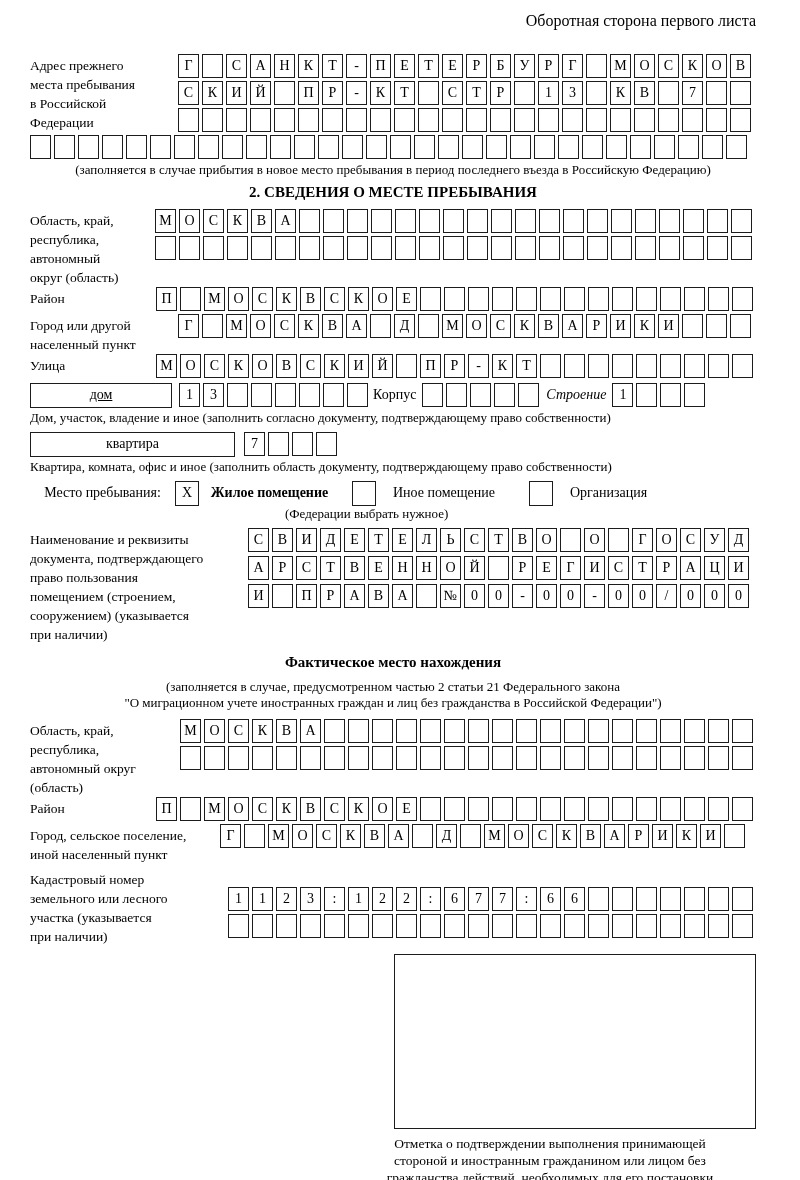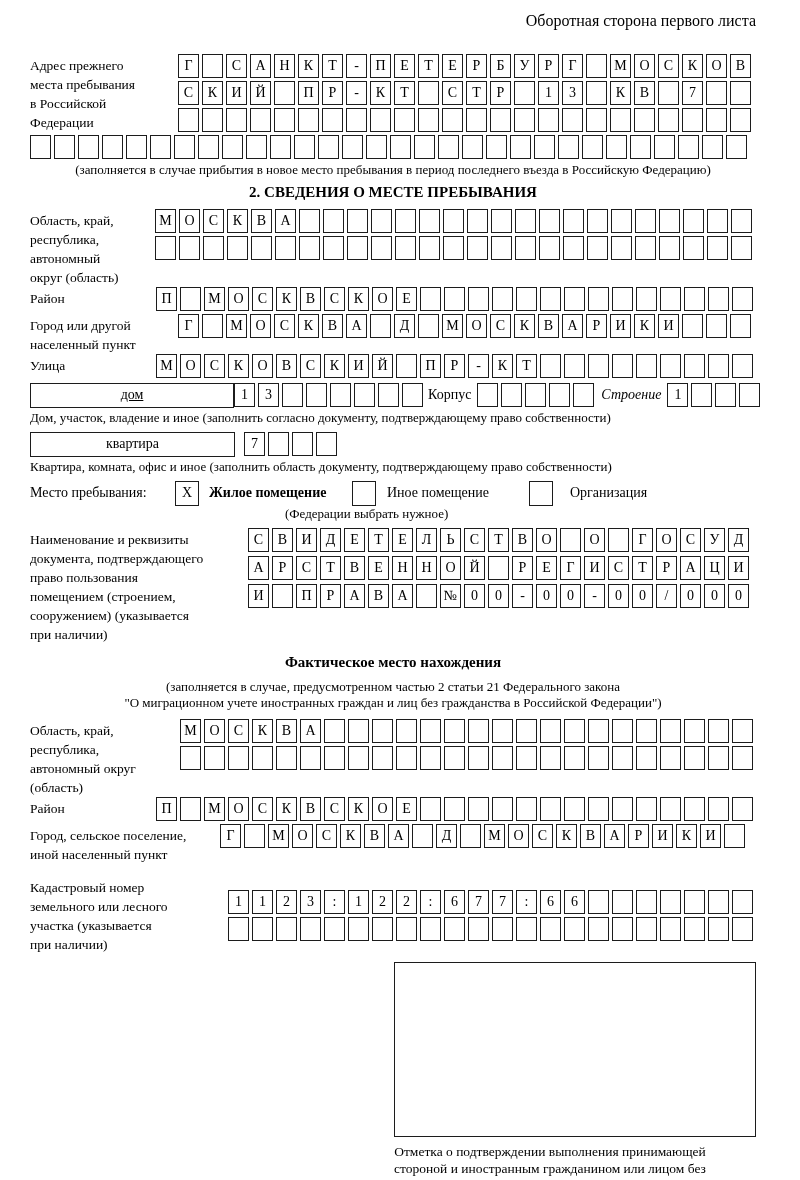--- a/index.html
+++ b/index.html
@@ -29,23 +29,23 @@
   .note { font-size:13px; line-height:16px; }
   .note.center { text-align:center; }
   .sec-title { text-align:center; font-weight:bold; font-size:15px; margin:6px 0 8px 0; }
 
   .fieldbox {
     flex:0 0 auto; border:1.6px solid #1c1c1c; height:25px;
     text-align:center; font-size:14px; line-height:22px; background:#fff;
   }
 
   .inline-row { display:flex; align-items:flex-start; }
-  .inline-lbl { font-size:14px; line-height:24px; flex:0 0 auto; }
-
-  .mt2{margin-top:2px;} .mt4{margin-top:12px;} .mt6{margin-top:6px;} .mt8{margin-top:8px;}
+  .inline-lbl { font-size:14px; line-height:24px; flex:0 0 auto;text-align:center; }
+
+  .mt2{margin-top:2px;} .mt4{margin-top:4px;align-items:center;} .mt6{margin-top:6px;} .mt8{margin-top:8px;}
 
   .stamp-wrap { width:412px; margin-left:auto; margin-top:8px; }
   .stamp-box { width:362px; height:175px; border:1.6px solid #1c1c1c; margin-left:auto; }
   .stamp-note { margin-top:6px; font-size:13.5px; line-height:17px; text-align:center; white-space:pre-line; }
 </style>
 </head>
 <body>
 
 <div class="page">
 
@@ -323,21 +323,21 @@
         <div class="cell"></div>
         <div class="cell"></div>
         <div class="cell"></div>
         <div class="cell"></div>
         <div class="cell"></div>
         <div class="cell"></div>
       </div>
   </div>
 
   <div class="inline-row mt2">
-    <div class="fieldbox" style="width:204px;text-decoration:underline;">дом</div>
+    <div class="fieldbox" style="width:142px;text-decoration:underline;">дом</div>
     <div style="width:7px;"></div>
     <div class="cells">
         <div class="cell">1</div>
         <div class="cell">3</div>
         <div class="cell"></div>
         <div class="cell"></div>
         <div class="cell"></div>
         <div class="cell"></div>
         <div class="cell"></div>
         <div class="cell"></div>

